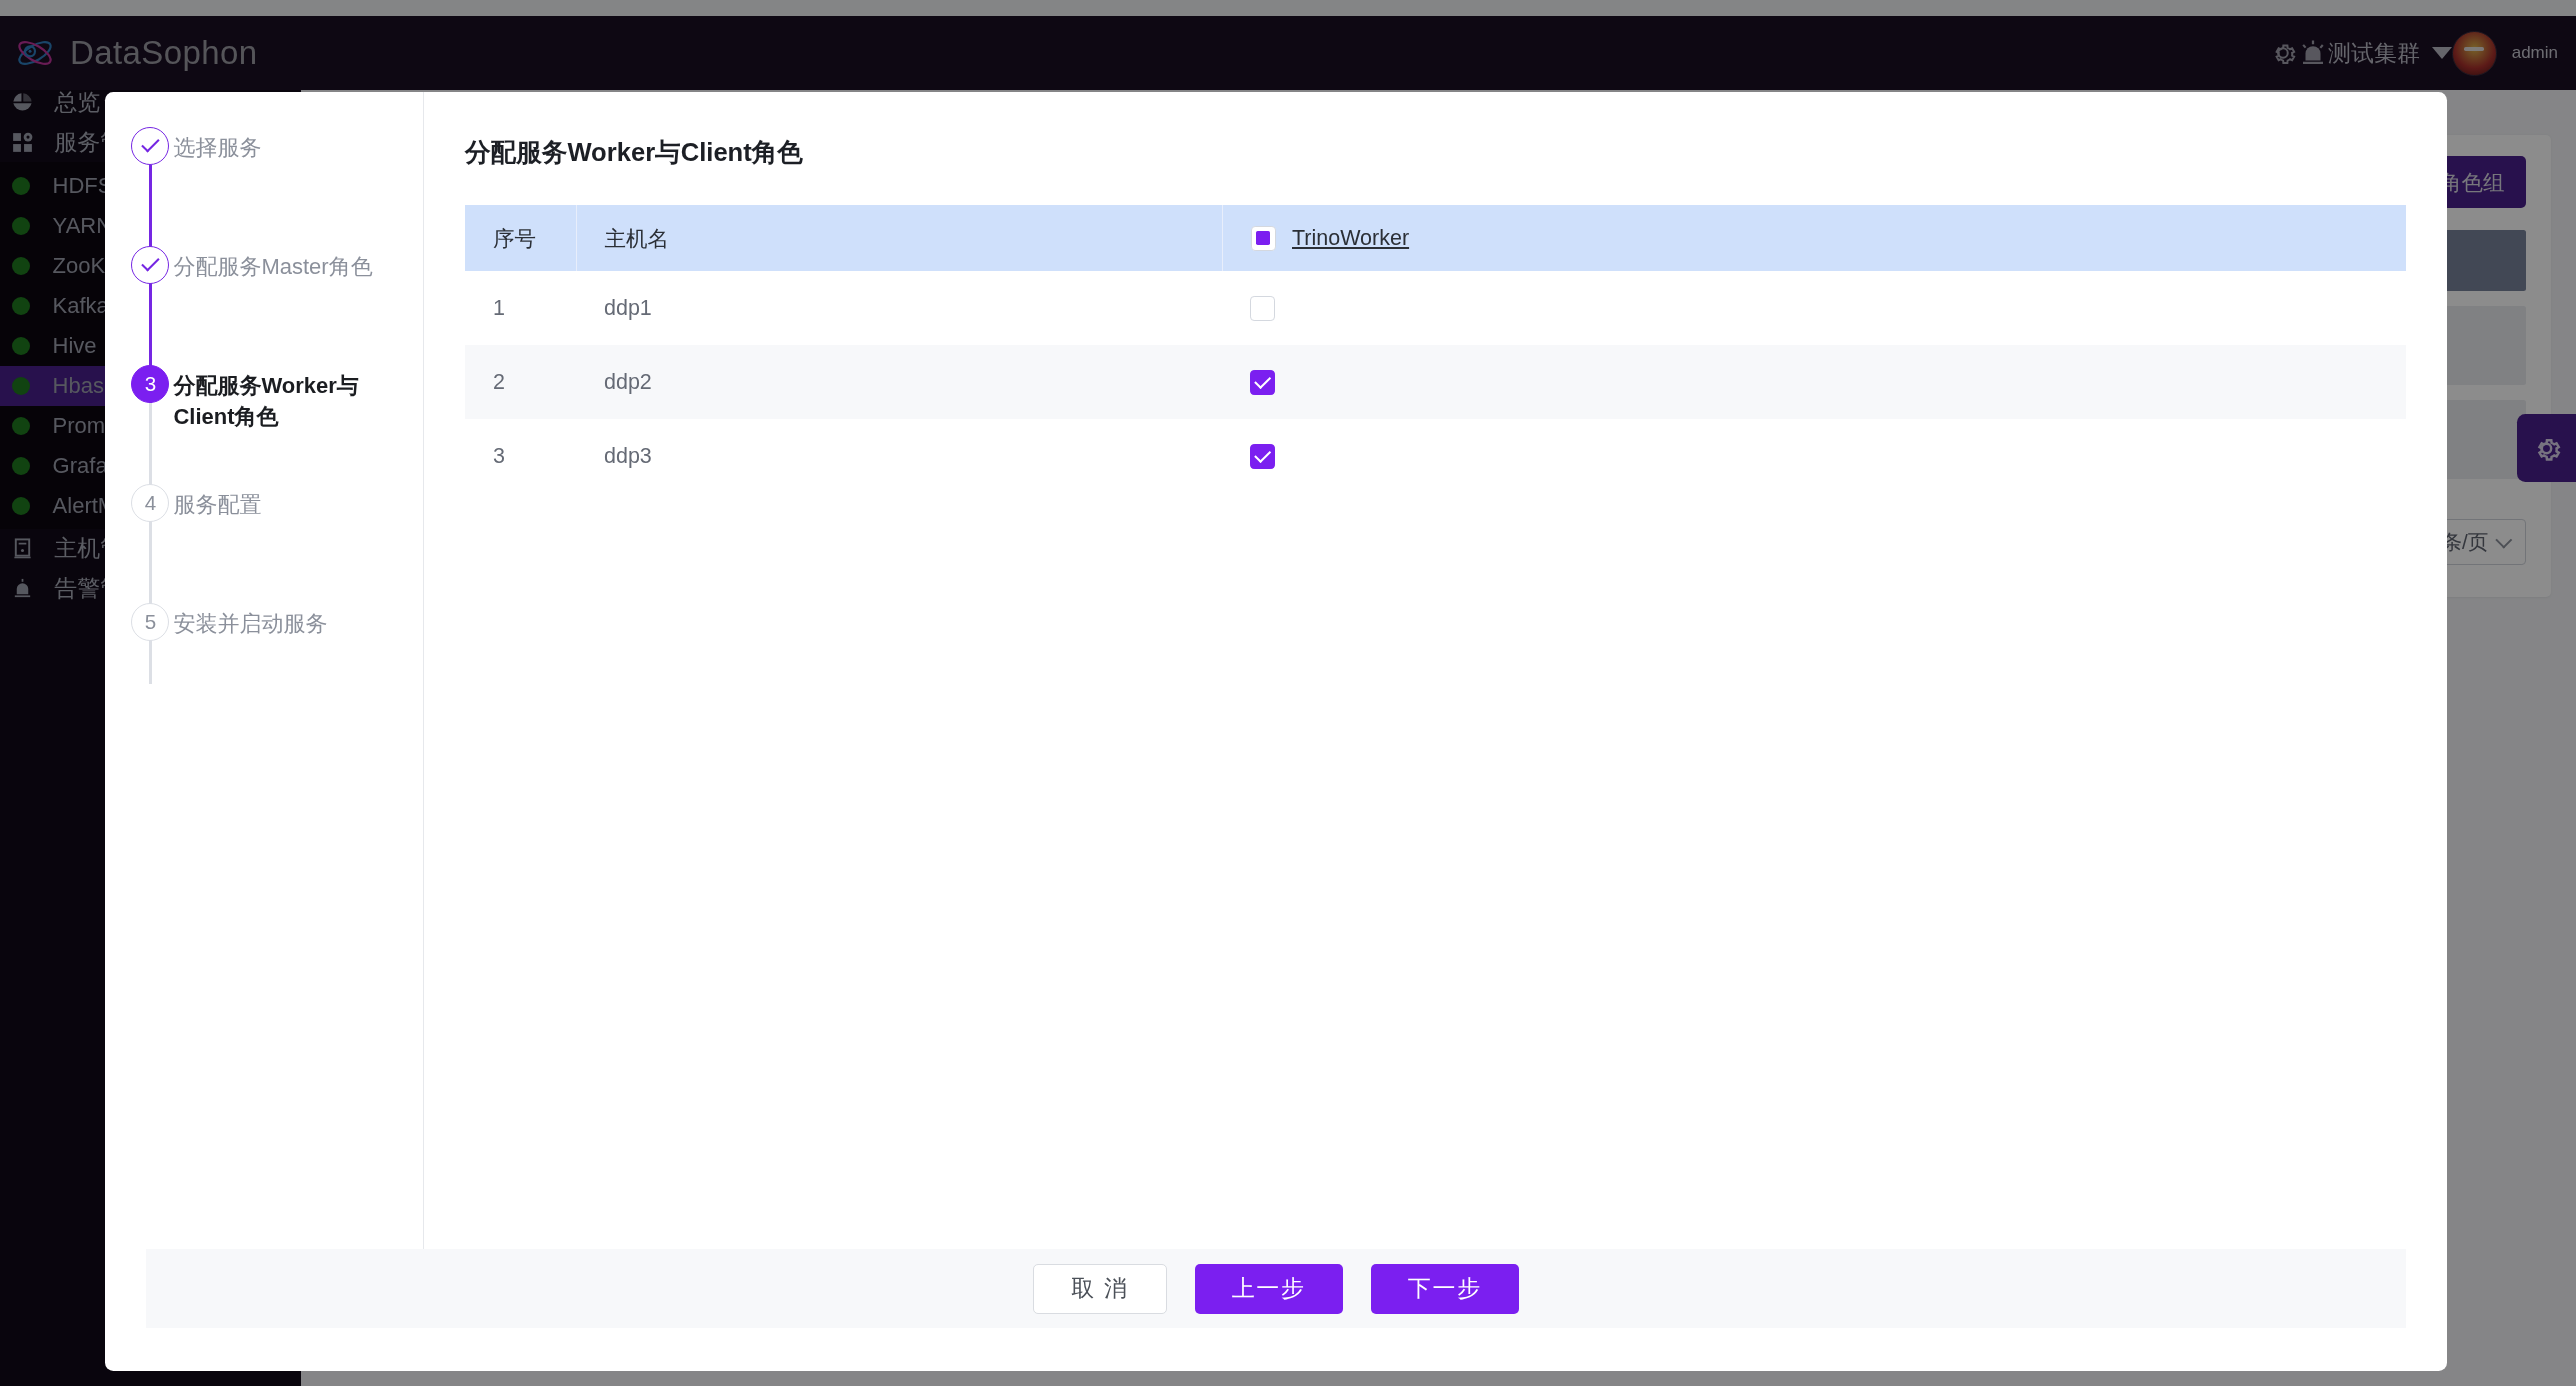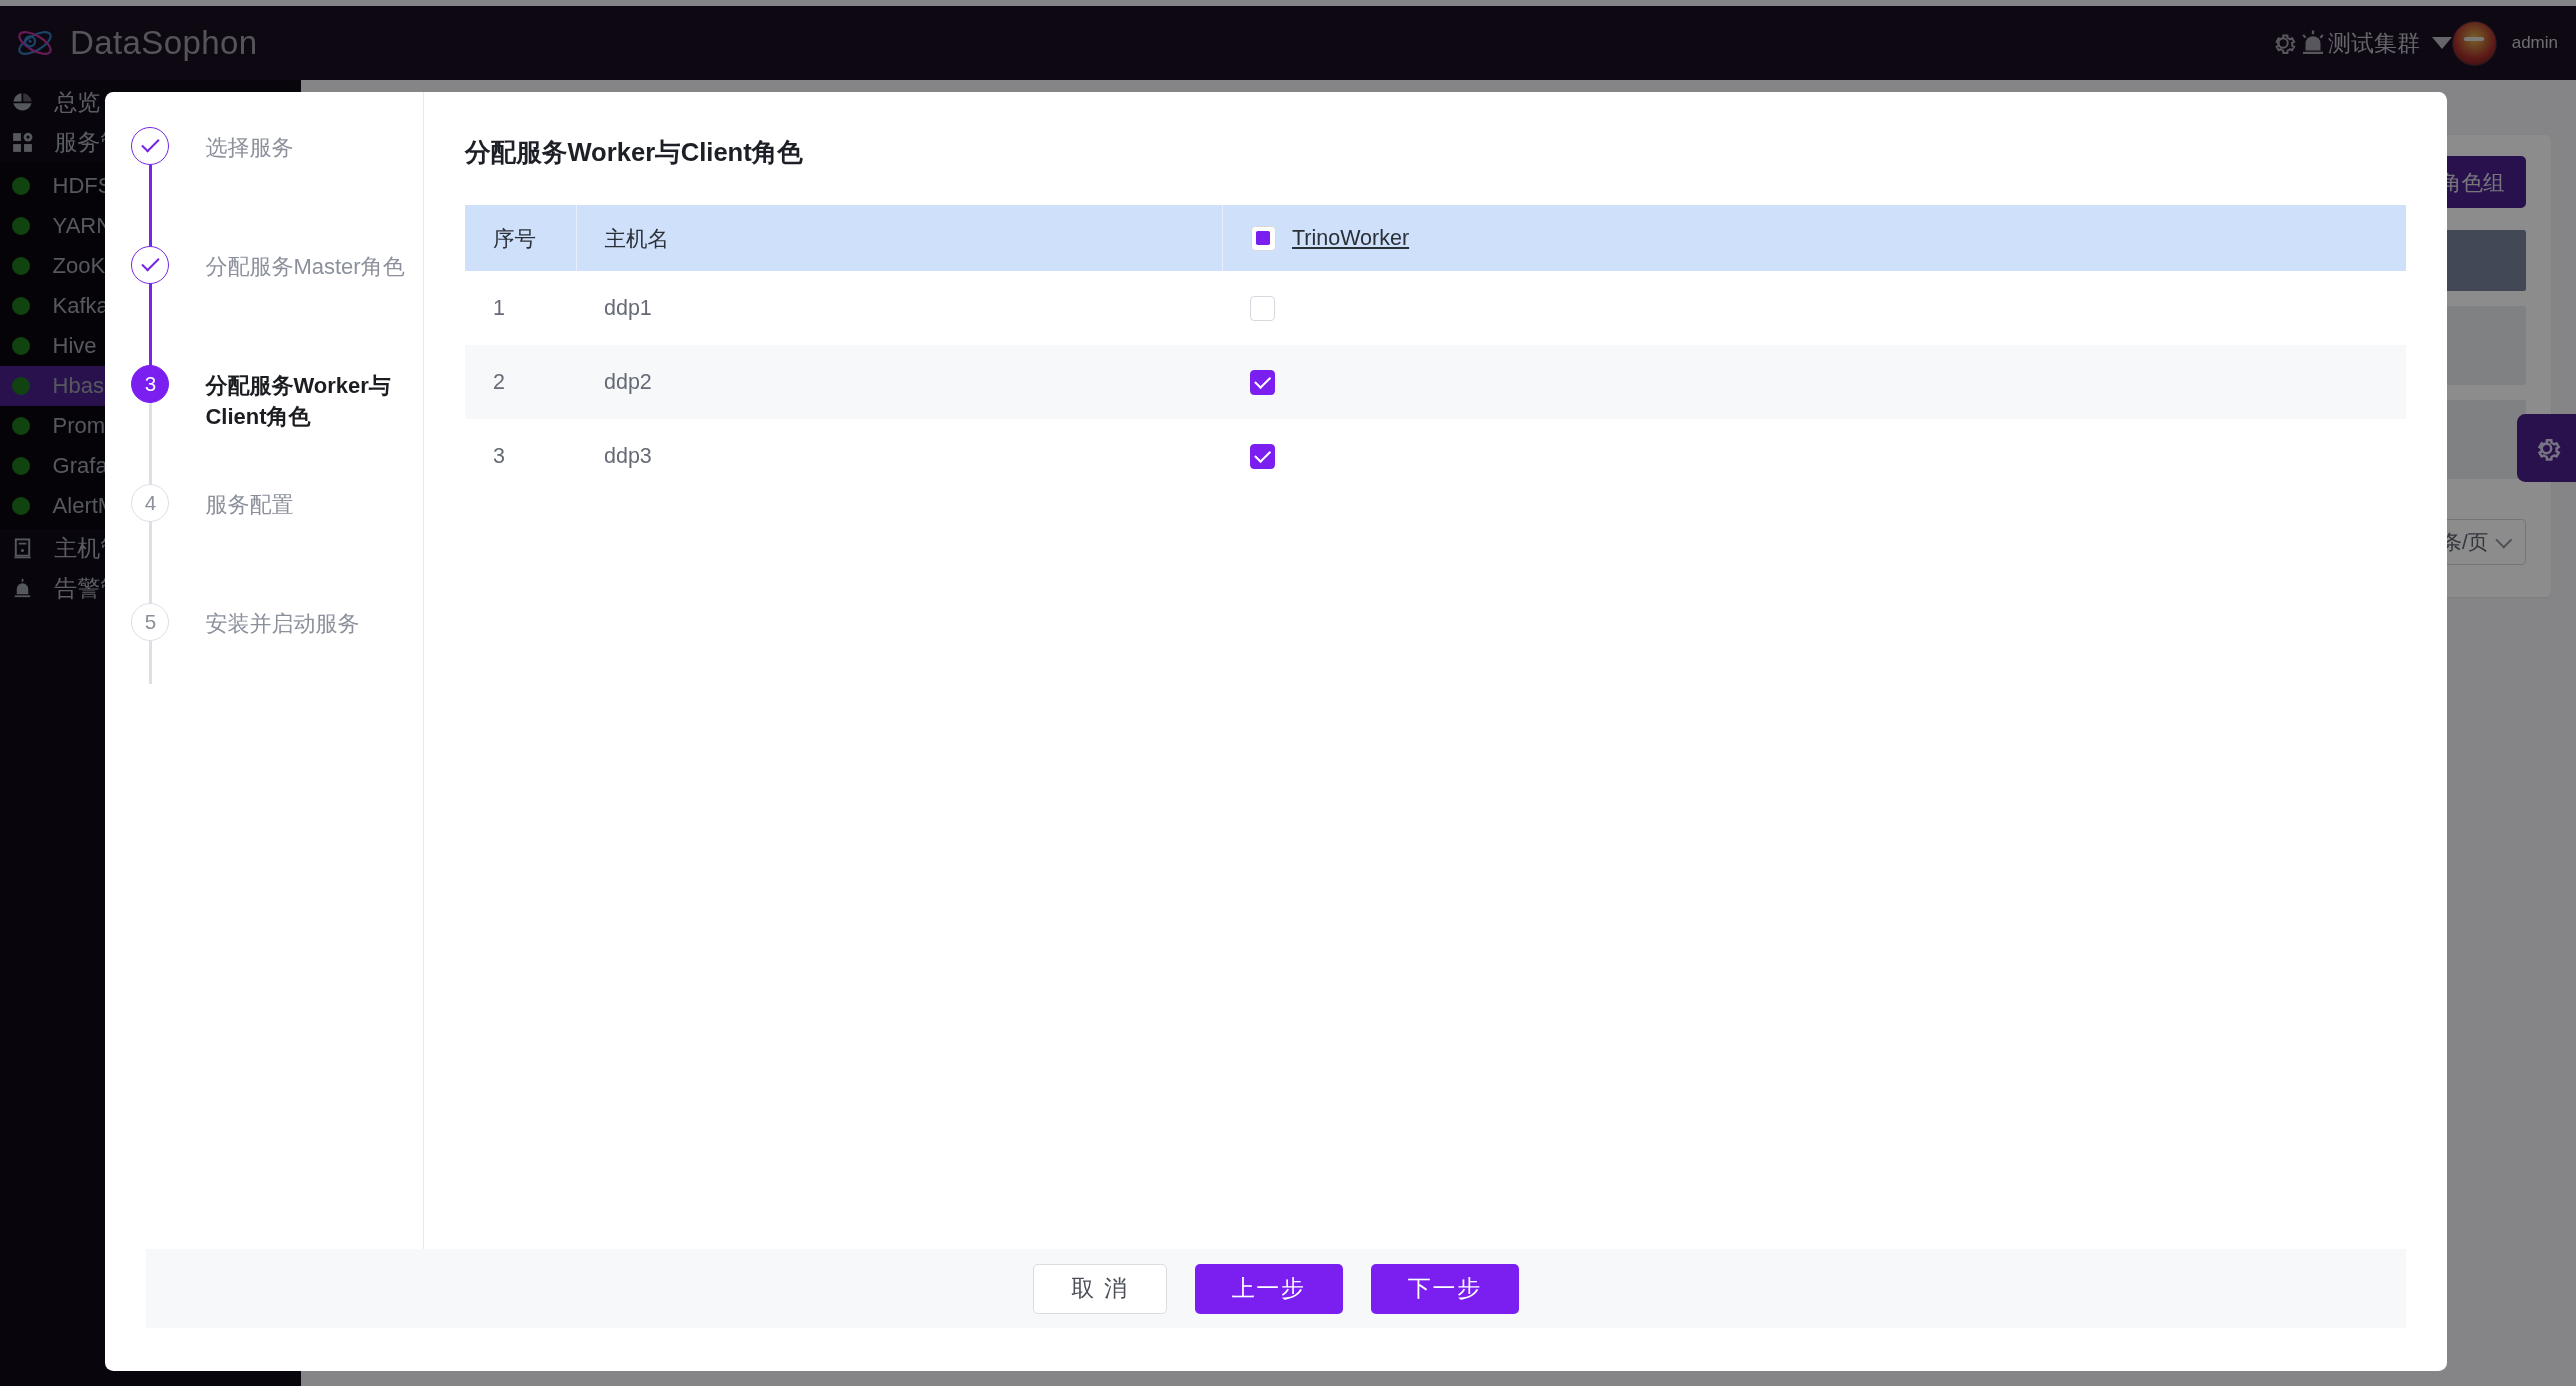--- a/index.html
+++ b/index.html
@@ -12,21 +12,21 @@
   }
 
   
   #app {
     position: absolute; inset: 0;
     background: #f0f2f5;
   }
 
   
   .topbar {
-    position: absolute; top: 6px; left: 0; right: 0; height: 74px;
+    position: absolute; top: 16px; left: 0; right: 0; height: 74px;
     background: #1a0f24;
     display: flex; align-items: center;
     z-index: 5;
   }
   .brand {
     display: flex; align-items: center; gap: 15px;
     padding-left: 15px; width: 301px;
   }
   .brand-logo { width: 40px; height: 40px; flex: 0 0 auto; }
   .brand-name {
@@ -151,21 +151,21 @@
   }
   .modal-body { flex: 1; display: flex; min-height: 0; }
 
   
   .stepper {
     width: 319px; flex: 0 0 319px;
     border-right: 0.8px solid #e6e8ec;
     padding: 35px 0 0 0;
   }
   .step {
-    display: flex; gap: 36px; position: relative;
+    display: flex; gap: 4px; position: relative;
     padding-left: 26.4px; min-height: 119px;
   }
   .step:last-child { min-height: 0; }
   .step-marker { position: relative; width: 38px; flex: 0 0 38px; }
   .step-circle {
     width: 38px; height: 38px; border-radius: 50%;
     display: flex; align-items: center; justify-content: center;
     font-size: 20.6px; background: #fff; position: relative; z-index: 2;
   }
   .step-circle.done { border: 1.7px solid #7526e3; color: #7526e3; }

